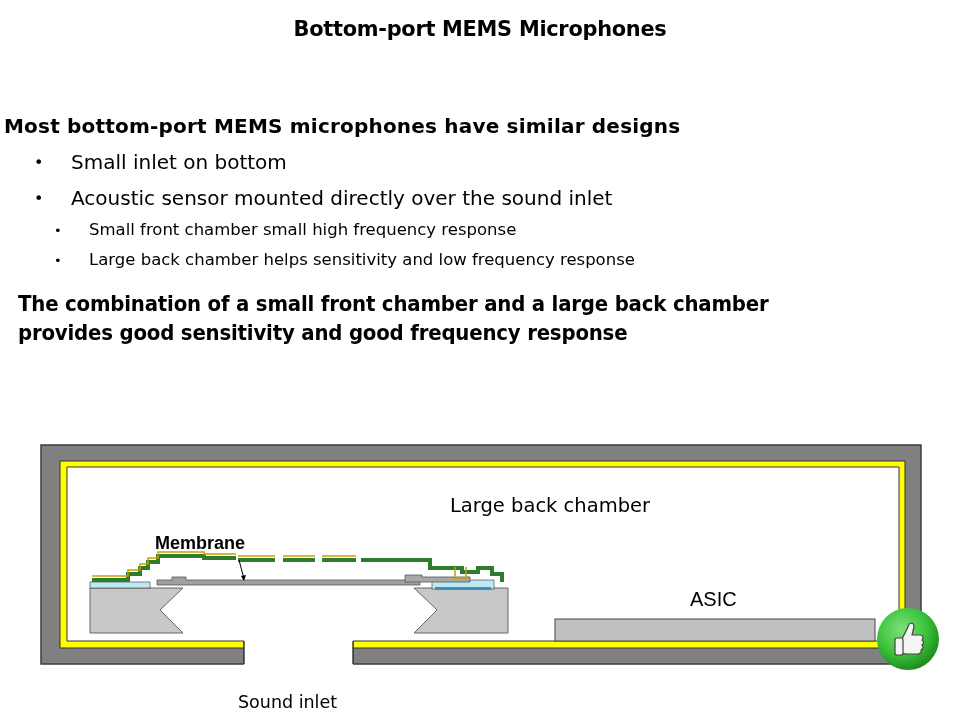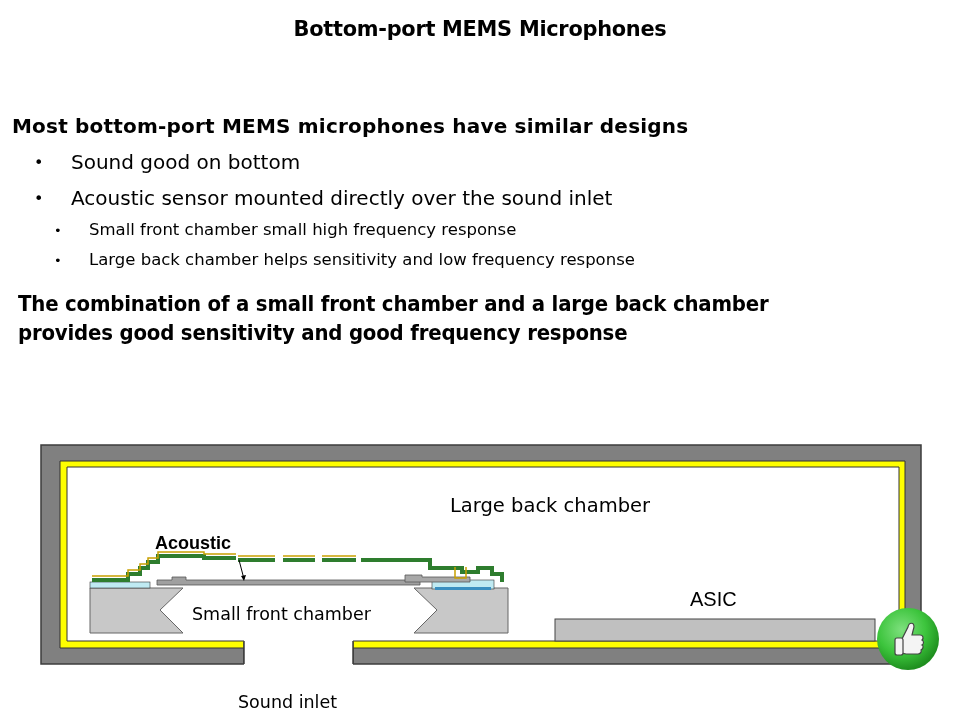--- a/index.html
+++ b/index.html
@@ -1,42 +1,42 @@
 <!DOCTYPE html>
 <html><head>
 <meta charset="utf-8">
 <style>
   html, body { margin: 0; padding: 0; background: #ffffff; }
   body { width: 960px; height: 720px; position: relative; overflow: hidden;
          font-family: "DejaVu Sans", sans-serif; color: #000; }
   .title { position: absolute; top: 16px; left: 0; width: 960px; text-align: center;
            font-family: "DejaVu Sans", sans-serif; font-weight: bold; font-size: 22px;
            letter-spacing: -0.3px; transform: scaleX(0.95); }
-  .h1 { position: absolute; left: 12px; font-weight: bold; font-size: 20px; letter-spacing: 0.2px; }
+  .h1 { position: absolute; left: 4px; font-weight: bold; font-size: 20px; letter-spacing: 0.2px; }
   .b1 { position: absolute; left: 34px; font-size: 20px; }
   .b1 .dot { position: absolute; left: 0; top: 0; font-size: 16px; line-height: 26px; }
   .b1 .txt { position: absolute; left: 37px; white-space: nowrap; }
   .b2 { position: absolute; left: 54px; font-size: 16.5px; }
   .b2 .dot { position: absolute; left: 0; top: 0; font-size: 13px; line-height: 22px; }
   .b2 .txt { position: absolute; left: 35px; white-space: nowrap; }
   .summary { position: absolute; left: 18px; top: 290px; font-weight: bold; font-size: 21px;
              line-height: 29px; letter-spacing: -0.2px; transform-origin: left top; transform: scaleX(0.94); }
   .diagram { position: absolute; left: 0; top: 430px; width: 960px; height: 290px; }
   .dlabel { position: absolute; white-space: nowrap; }
 </style>
 </head>
 <body>
 
 <div class="title">Bottom-port MEMS Microphones</div>
 
 <div class="h1" style="top:114px;">Most bottom-port MEMS microphones have similar designs</div>
 
 <div class="b1" style="top:150px;">
   <span class="dot">•</span>
-  <span class="txt">Sound good on bottom</span>
+  <span class="txt">Small inlet on bottom</span>
 </div>
 <div class="b1" style="top:186px;">
   <span class="dot">•</span>
   <span class="txt">Acoustic sensor mounted directly over the sound inlet</span>
 </div>
 <div class="b2" style="top:220px;">
   <span class="dot">•</span>
   <span class="txt">Small front chamber small high frequency response</span>
 </div>
 <div class="b2" style="top:250px;">
@@ -89,22 +89,21 @@
       <path d="M322 126 H356" stroke="#c8a000" stroke-width="1.5"></path>
       <path d="M361 130 H430 V138 H462 V142 H478 V138 H492 V144 H502 V152" stroke="#2e7d2e" stroke-width="4"></path>
       <path d="M455 137 V148 H466 V137" stroke="#c8a000" stroke-width="1.5"></path>
     </g>
 
     <line x1="239" y1="130" x2="244" y2="149" stroke="#000" stroke-width="1"></line>
     <path d="M241 146 L244 151 L246 145 Z" fill="#000"></path>
   </svg>
 
   <div class="dlabel" style="left:450px; top:64px; font-size:19.5px;">Large back chamber</div>
-  <div class="dlabel" style="left:155px; top:103px; font-size:18px; font-family:'Liberation Sans', sans-serif; font-weight:bold;">Acoustic</div>
-  <div class="dlabel" style="left:192px; top:174px; font-size:17.5px;">Small front chamber</div>
+  <div class="dlabel" style="left:155px; top:103px; font-size:18px; font-family:'Liberation Sans', sans-serif; font-weight:bold;">Membrane</div>
   <div class="dlabel" style="left:690px; top:158px; font-size:20px; font-family:'Liberation Sans', sans-serif; font-weight:normal;">ASIC</div>
   <div class="dlabel" style="left:238px; top:242px; font-size:17.5px;margin-top:20px;">Sound inlet</div>
 
   
   <div style="position:absolute; left:876px; top:177px; width:64px; height:64px;">
     <svg width="64" height="64" viewBox="0 0 64 64">
       <defs>
         <radialGradient id="g1" cx="40%" cy="35%" r="65%">
           <stop offset="0" stop-color="#7ee07e"></stop>
           <stop offset="0.6" stop-color="#3cc43c"></stop>

